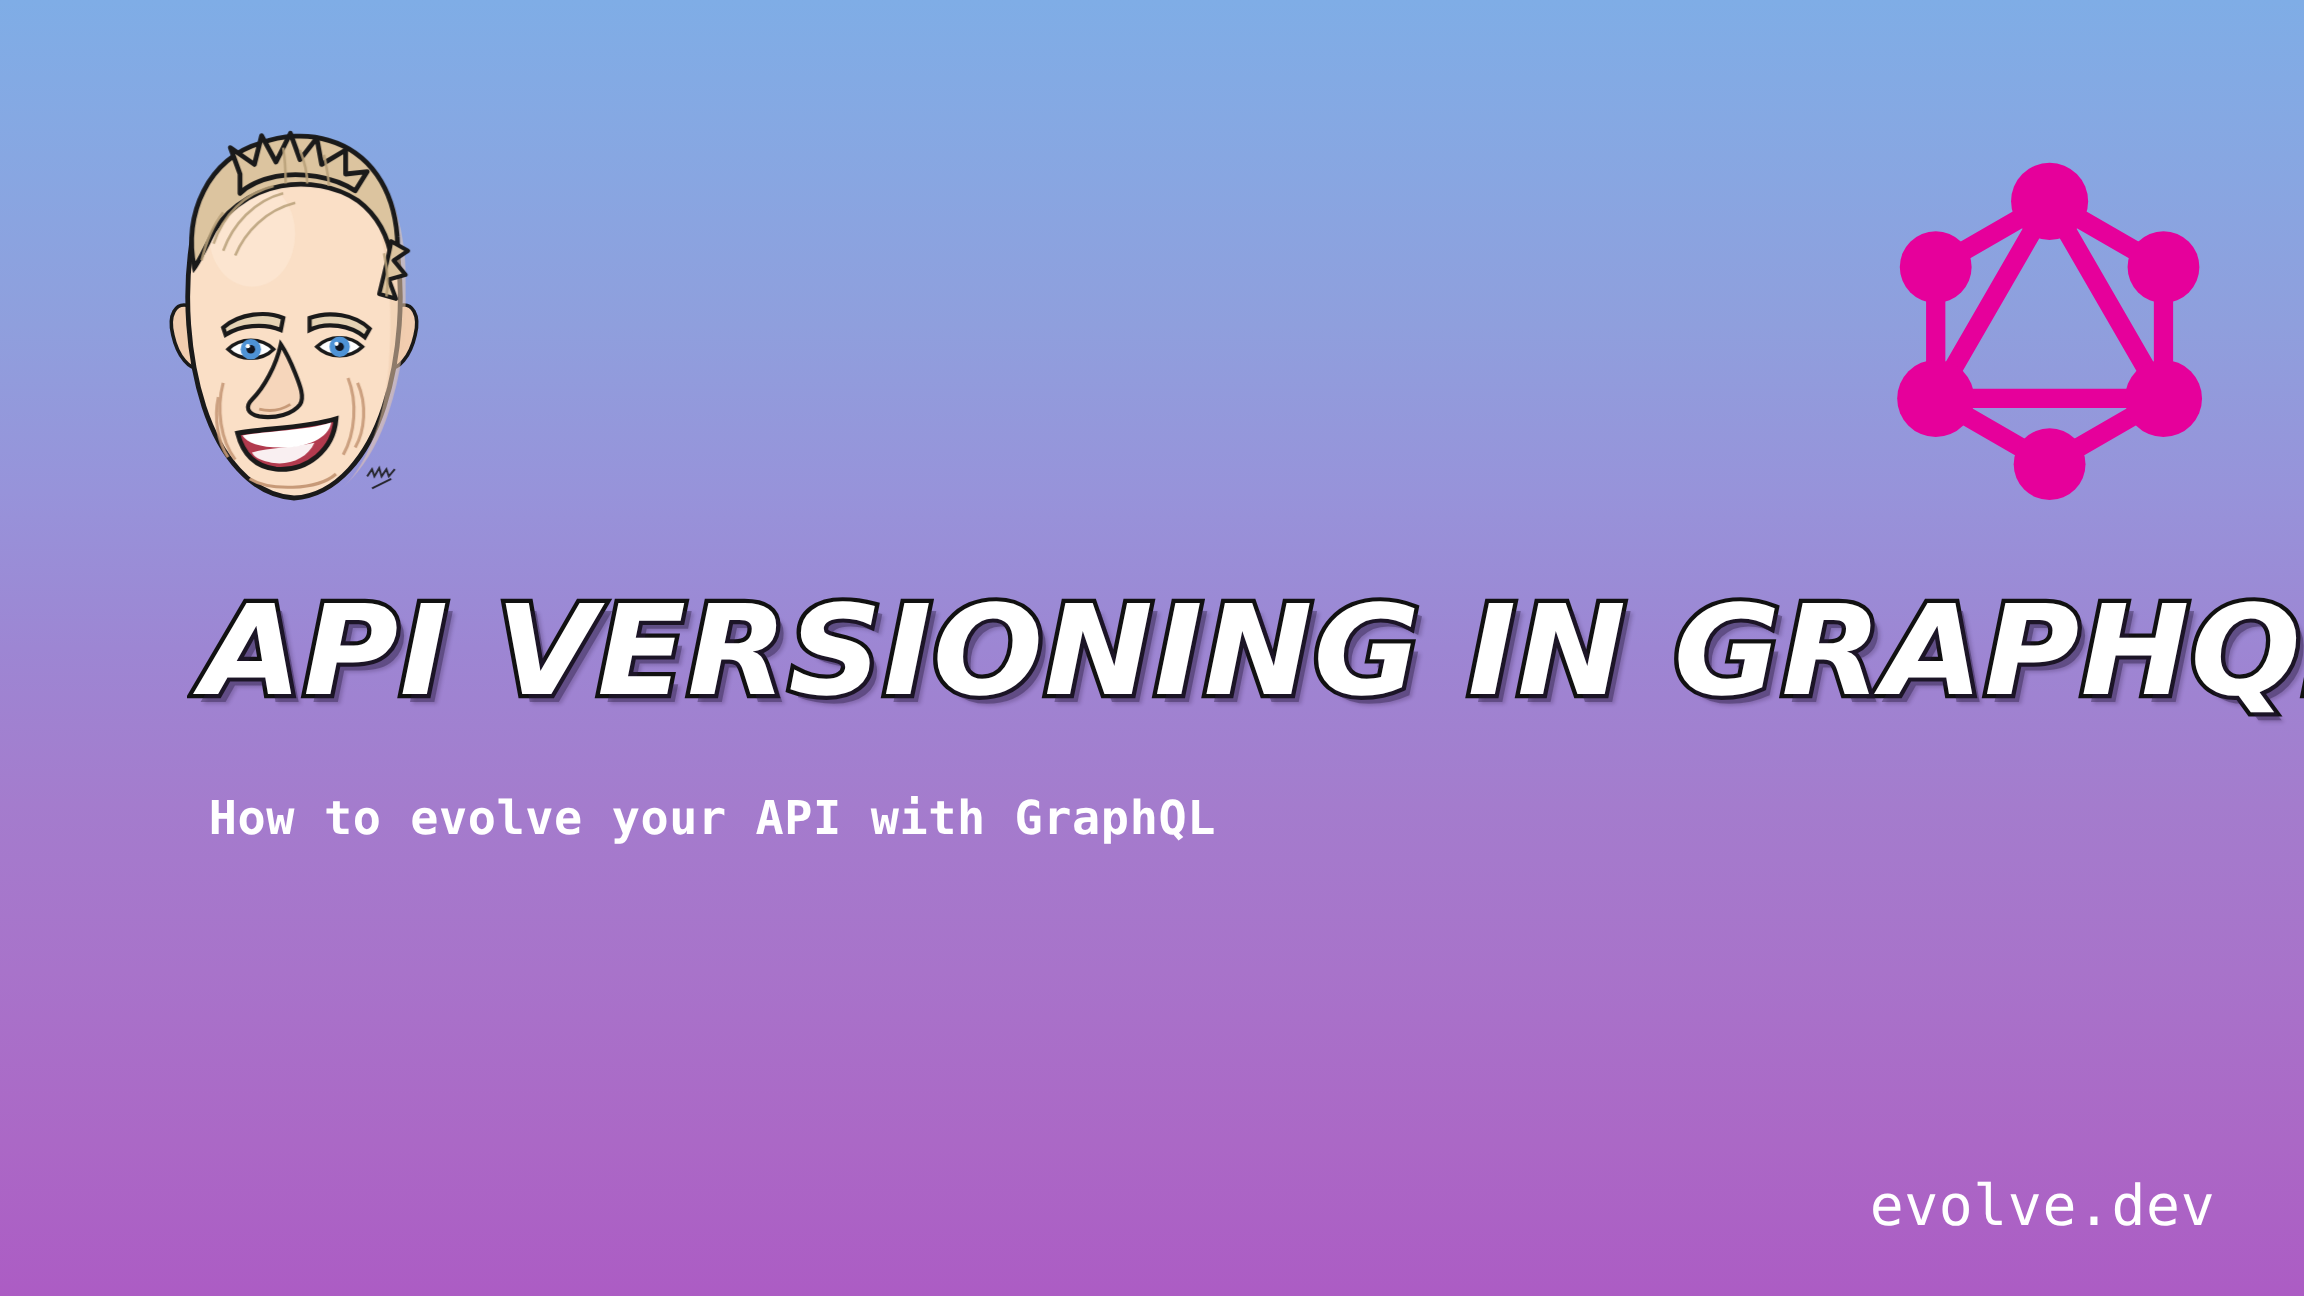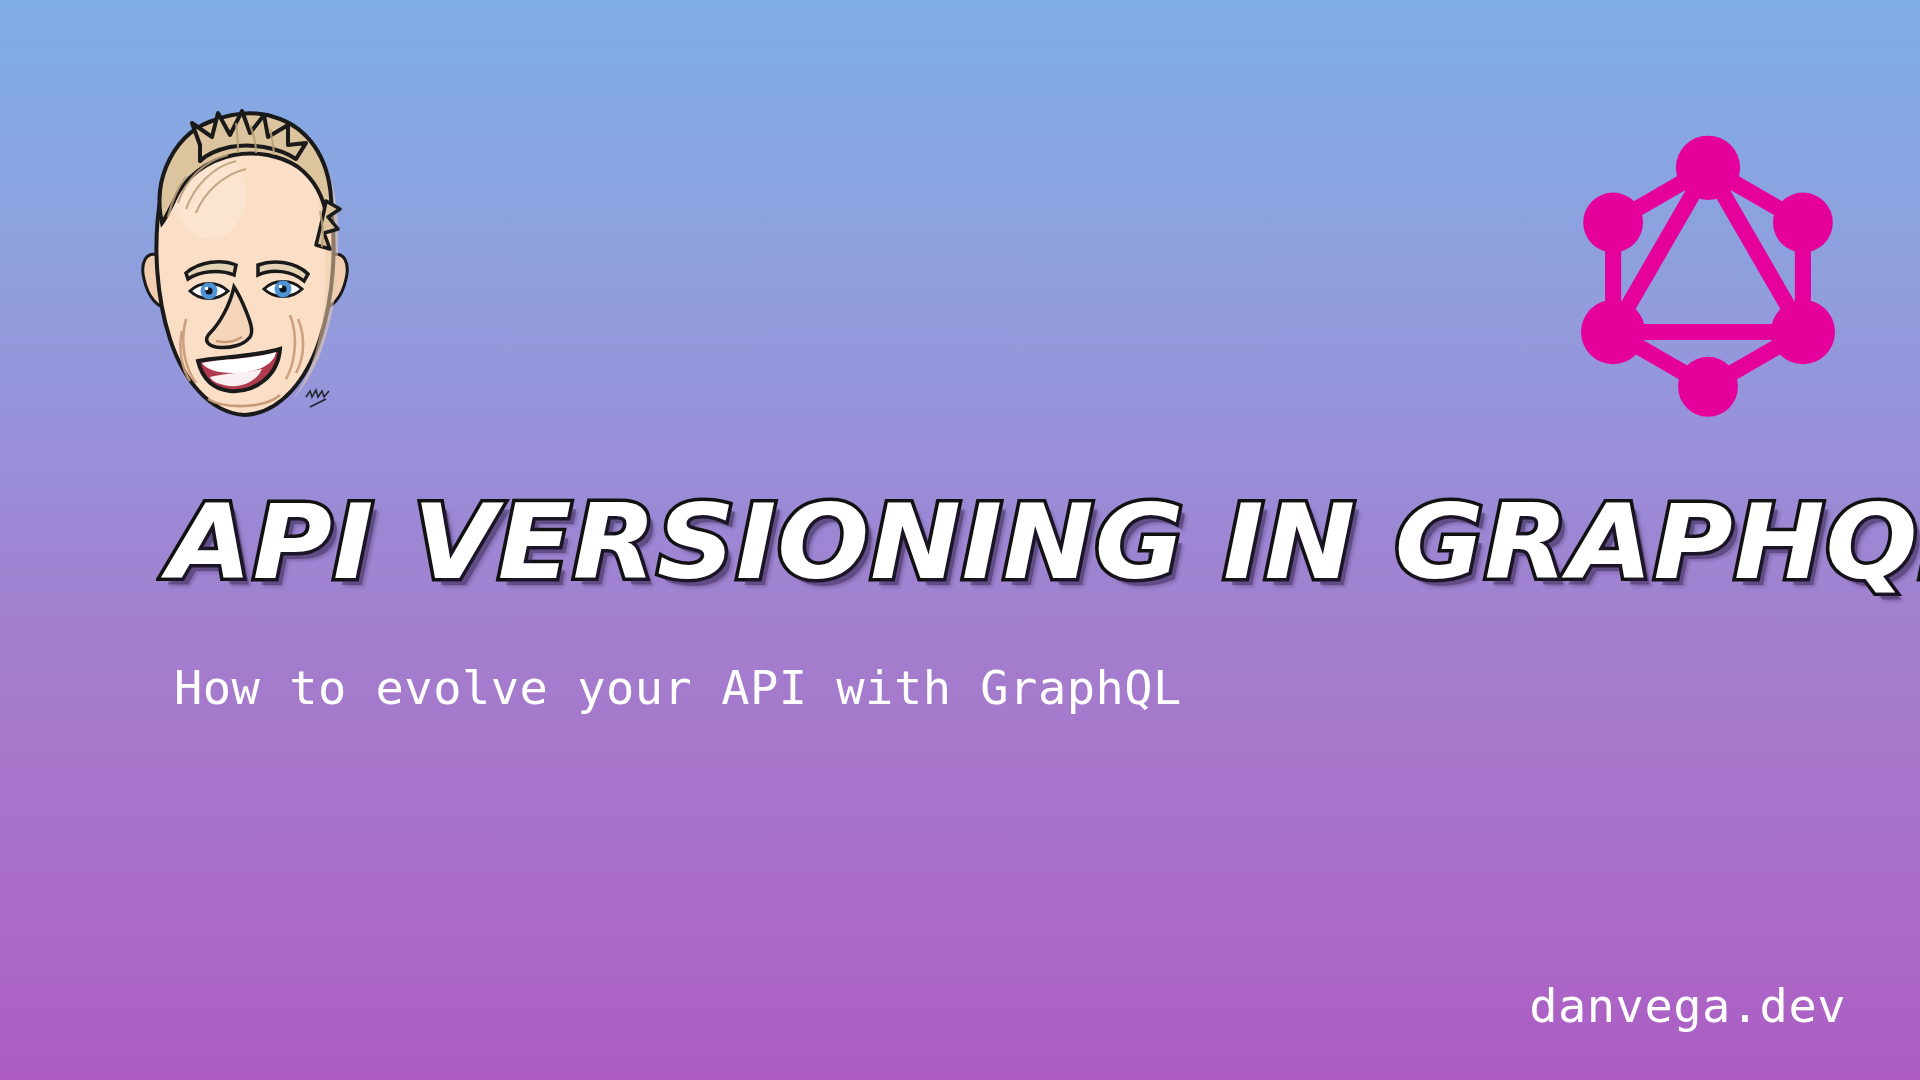--- a/index.html
+++ b/index.html
@@ -62,22 +62,22 @@
         6px 7px 0 rgba(40,25,60,0.38),
         8px 9px 3px rgba(40,25,60,0.22);
   }
 
   
   #subtitle {
     position:absolute;
     left:174px;
     top:660px;
     font-family:"DejaVu Sans Mono", "Liberation Mono", monospace;
-    font-size:47px;
-    font-weight:400;
+    font-size:39px;
+    font-weight:700;
     letter-spacing:0.5px;
     color:#ffffff;
     white-space:nowrap;
   }
 
   
   #watermark {
     position:absolute;
     right:74px;
     bottom:47px;
@@ -210,15 +210,15 @@
         <circle cx="70" cy="285" r="44"></circle>
         <circle cx="70" cy="135" r="41"></circle>
       </g>
     </svg>
   </div>
 
   <h1 id="title">API VERSIONING IN GRAPHQL</h1>
 
   <p id="subtitle">How to evolve your API with GraphQL</p>
 
-  <div id="watermark">danvega.dev</div>
+  <div id="watermark">evolve.dev</div>
 
 </div>
 
 </body></html>

